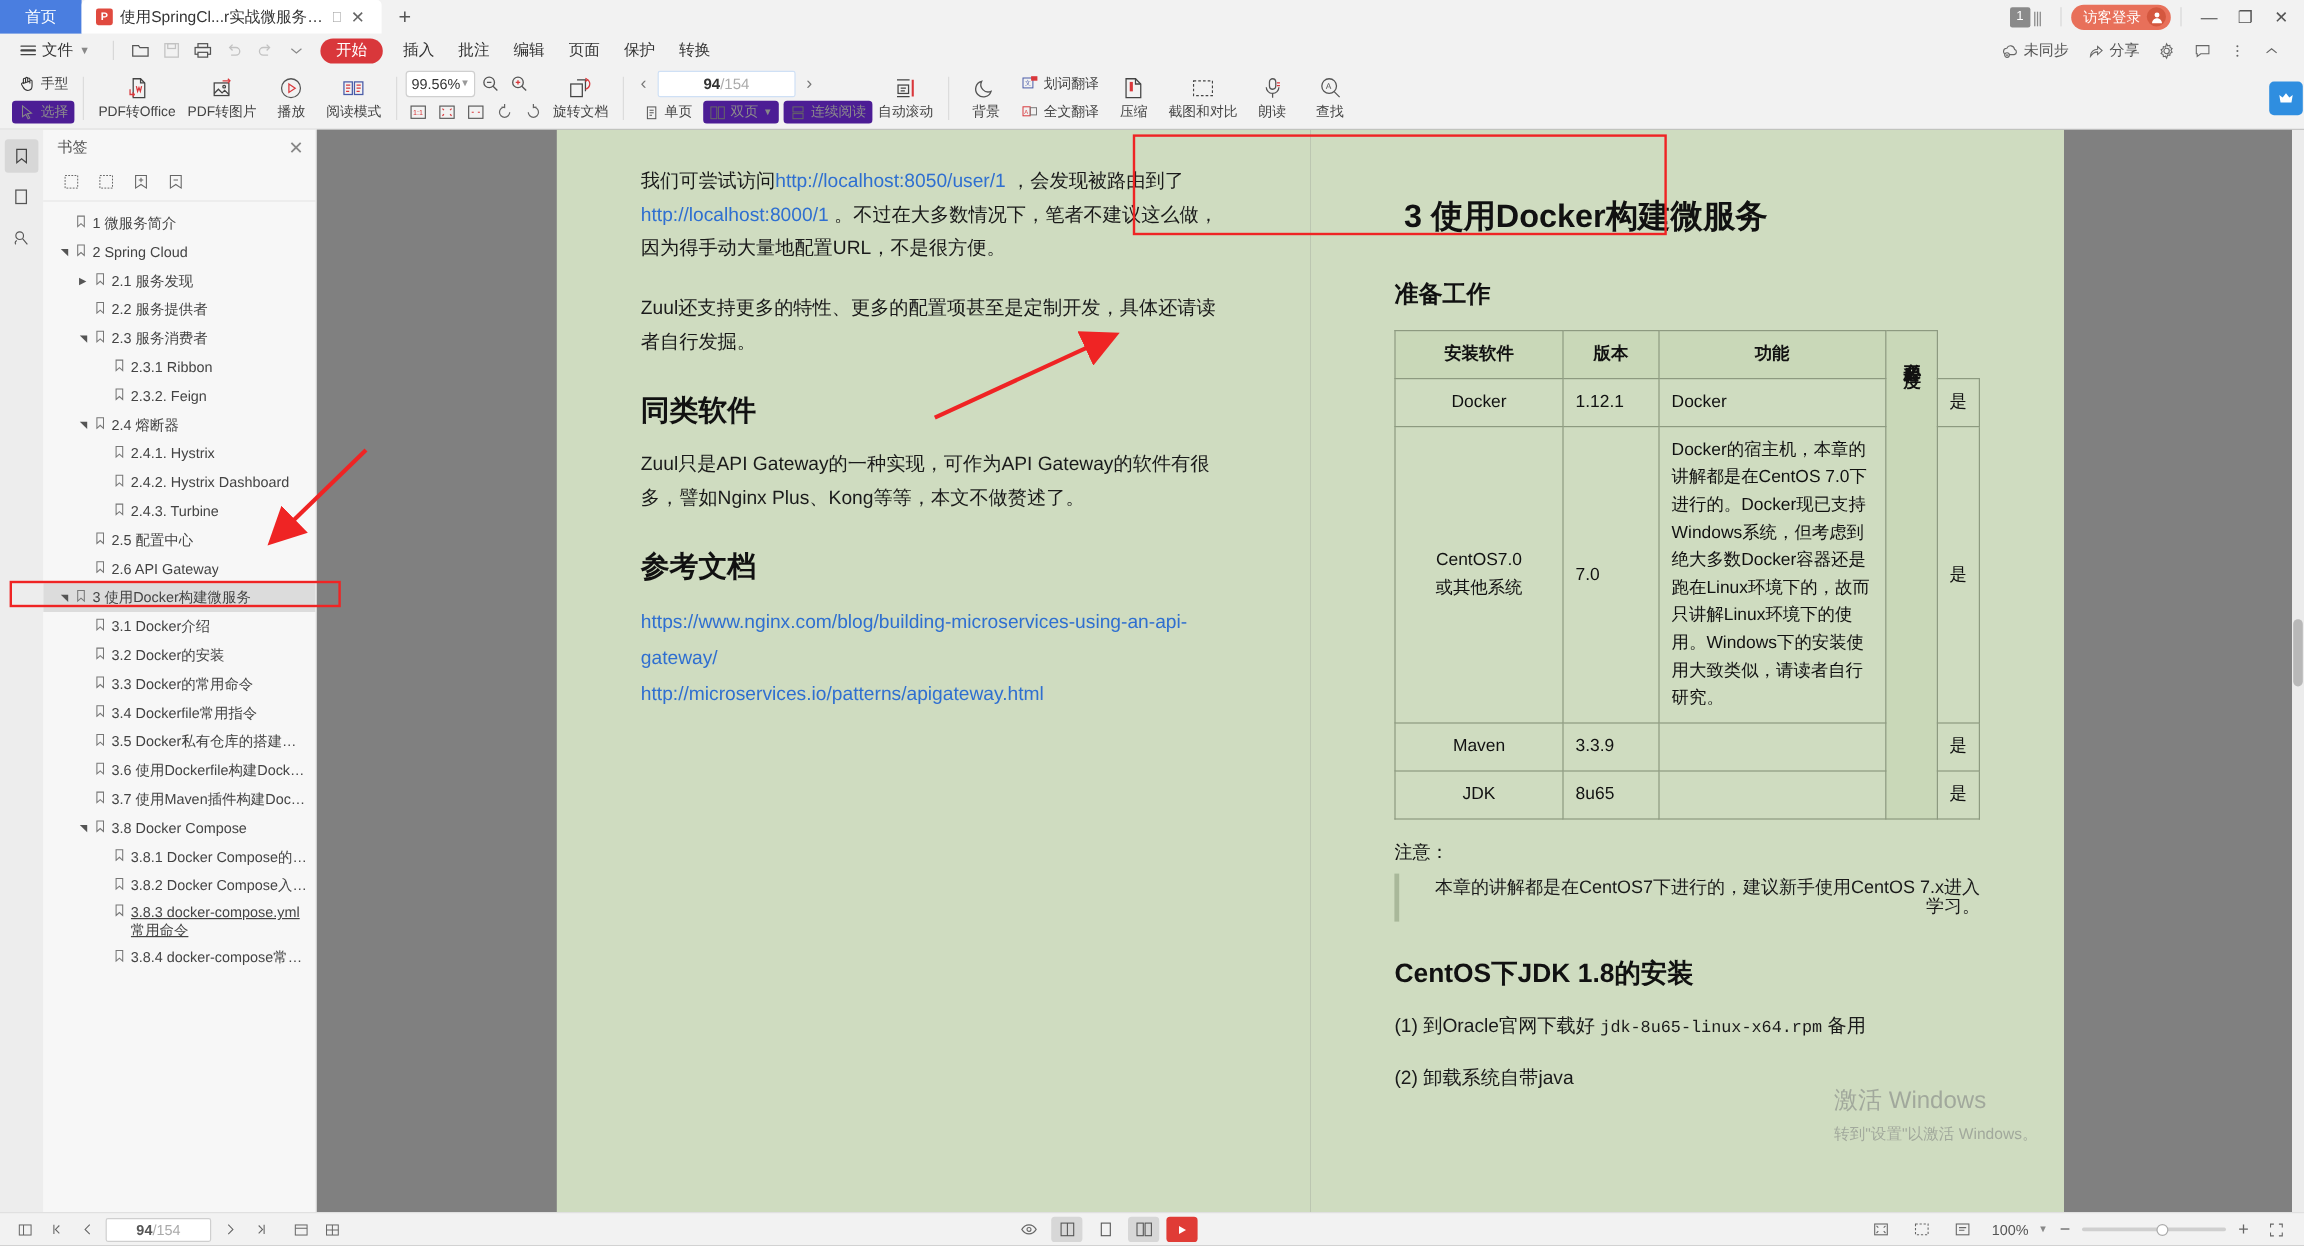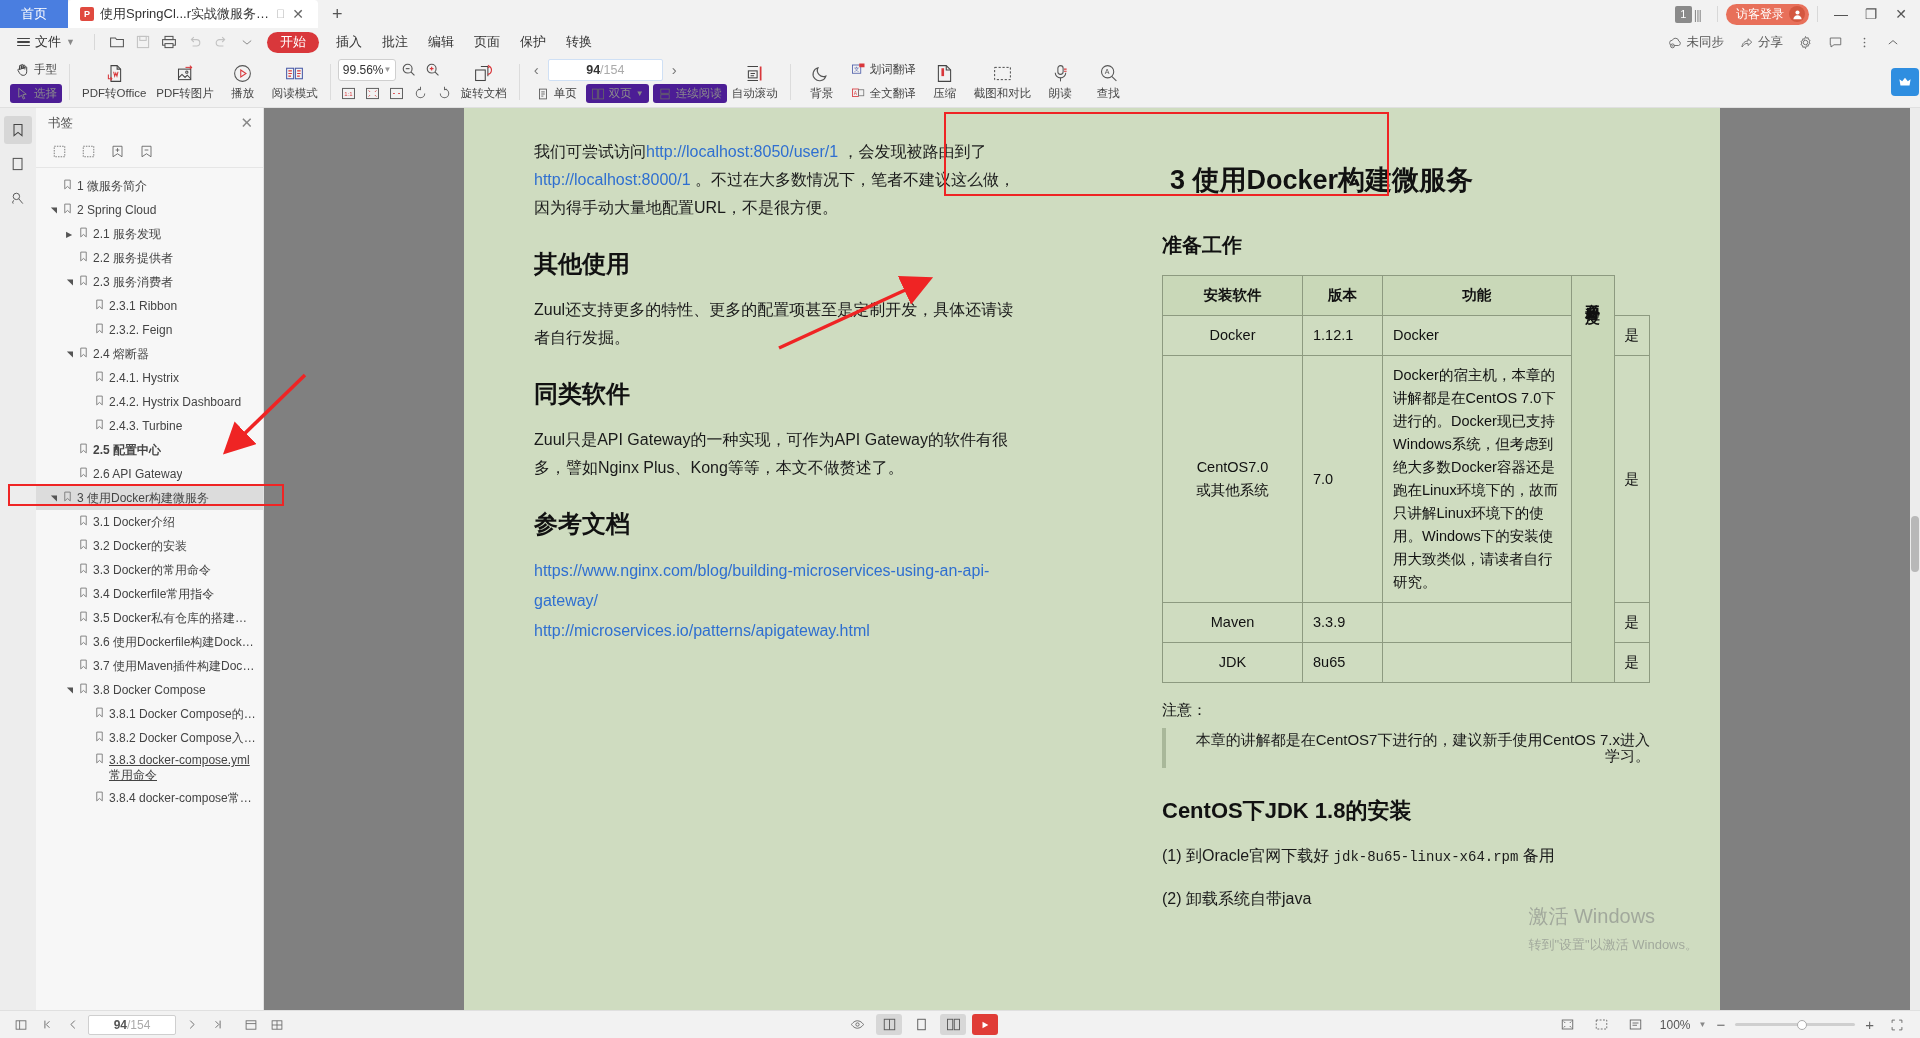--- a/index.html
+++ b/index.html
@@ -658,21 +658,21 @@
             </svg></span>
           <span class="lbl">2.4.2. Hystrix Dashboard</span>
         </div>
         <div class="bmrow" style="padding-left: 44px;">
           <span class="tw"></span>
           <span class="bk"><svg width="11" height="11" viewBox="0 0 20 20" fill="none" stroke="#777" stroke-width="1.6">
               <path d="M5 2h10v16l-5-4.5L5 18z"></path>
             </svg></span>
           <span class="lbl">2.4.3. Turbine</span>
         </div>
-        <div class="bmrow" style="padding-left: 28px; font-weight: bold;">
+        <div class="bmrow" style="padding-left: 28px;">
           <span class="tw"></span>
           <span class="bk"><svg width="11" height="11" viewBox="0 0 20 20" fill="none" stroke="#777" stroke-width="1.6">
               <path d="M5 2h10v16l-5-4.5L5 18z"></path>
             </svg></span>
           <span class="lbl">2.5 配置中心</span>
         </div>
         <div class="bmrow" style="padding-left: 28px;">
           <span class="tw"></span>
           <span class="bk"><svg width="11" height="11" viewBox="0 0 20 20" fill="none" stroke="#777" stroke-width="1.6">
               <path d="M5 2h10v16l-5-4.5L5 18z"></path>
@@ -774,21 +774,20 @@
   </div>
 
   <div class="viewer">
     <div class="pages">
 
       <div class="page pg-l">
         <p class="doc-p">
           <span>我们可尝试访问</span><span class="lnk">http://localhost:8050/user/1</span><span> ，会发现被路由到了 </span><br>
           <span class="lnk">http://localhost:8000/1</span><span> 。不过在大多数情况下，笔者不建议这么做，因为得手动大量地配置URL，不是很方便。</span>
         </p>
-        <h2 class="doc-h2">其他使用</h2>
         <p class="doc-p">Zuul还支持更多的特性、更多的配置项甚至是定制开发，具体还请读者自行发掘。</p>
         <h2 class="doc-h2">同类软件</h2>
         <p class="doc-p">Zuul只是API Gateway的一种实现，可作为API Gateway的软件有很多，譬如Nginx Plus、Kong等等，本文不做赘述了。</p>
         <h2 class="doc-h2">参考文档</h2>
         <p class="doc-p" style="line-height:30px">
           <span class="lnk">https://www.nginx.com/blog/building-microservices-using-an-api-gateway/</span><br>
           <span class="lnk">http://microservices.io/patterns/apigateway.html</span>
         </p>
       </div>
 

